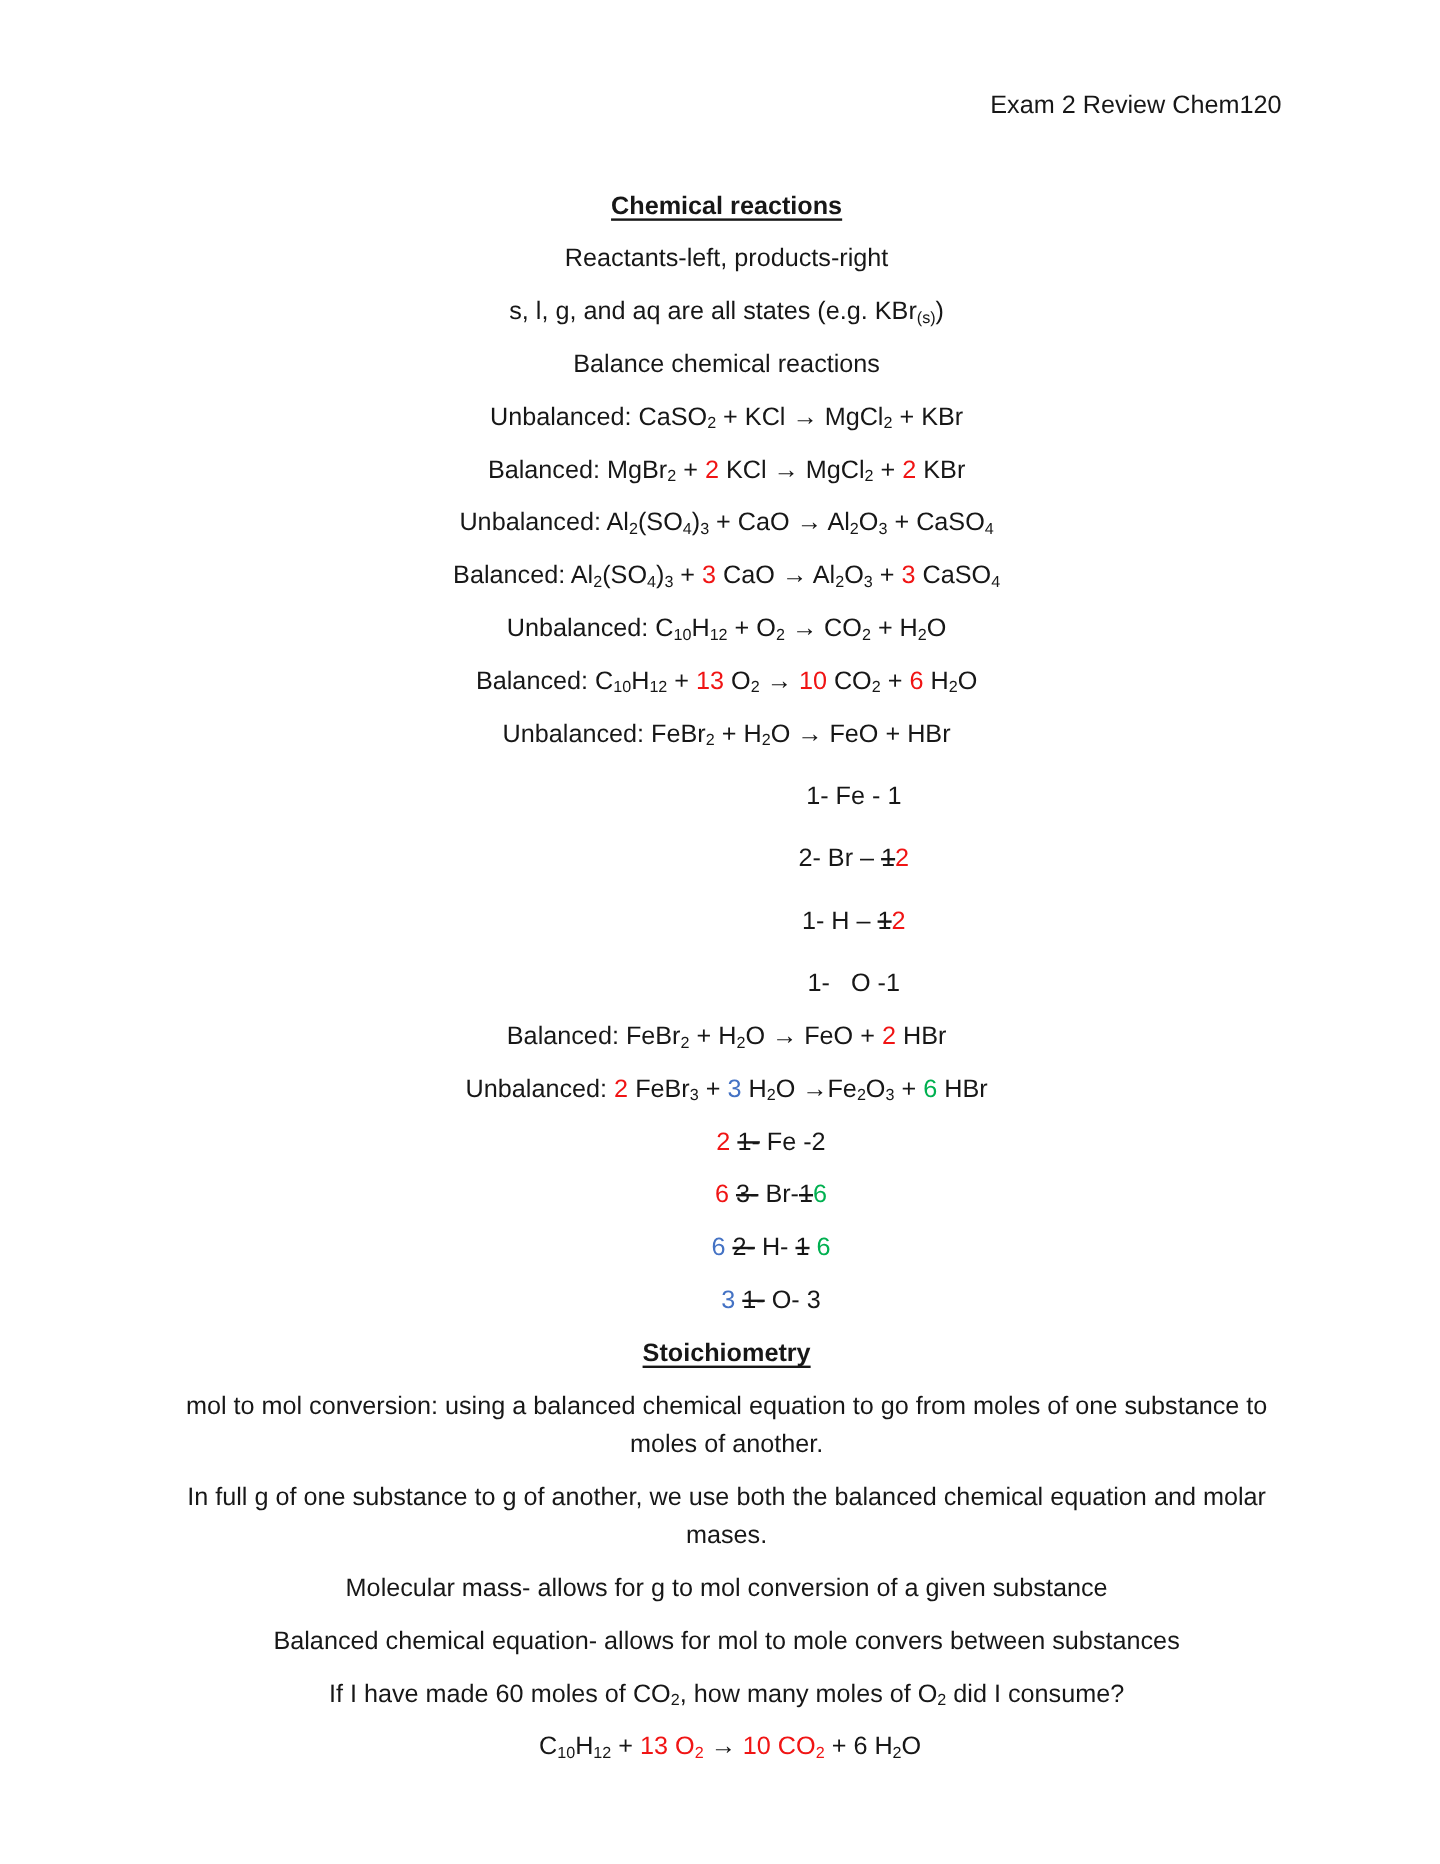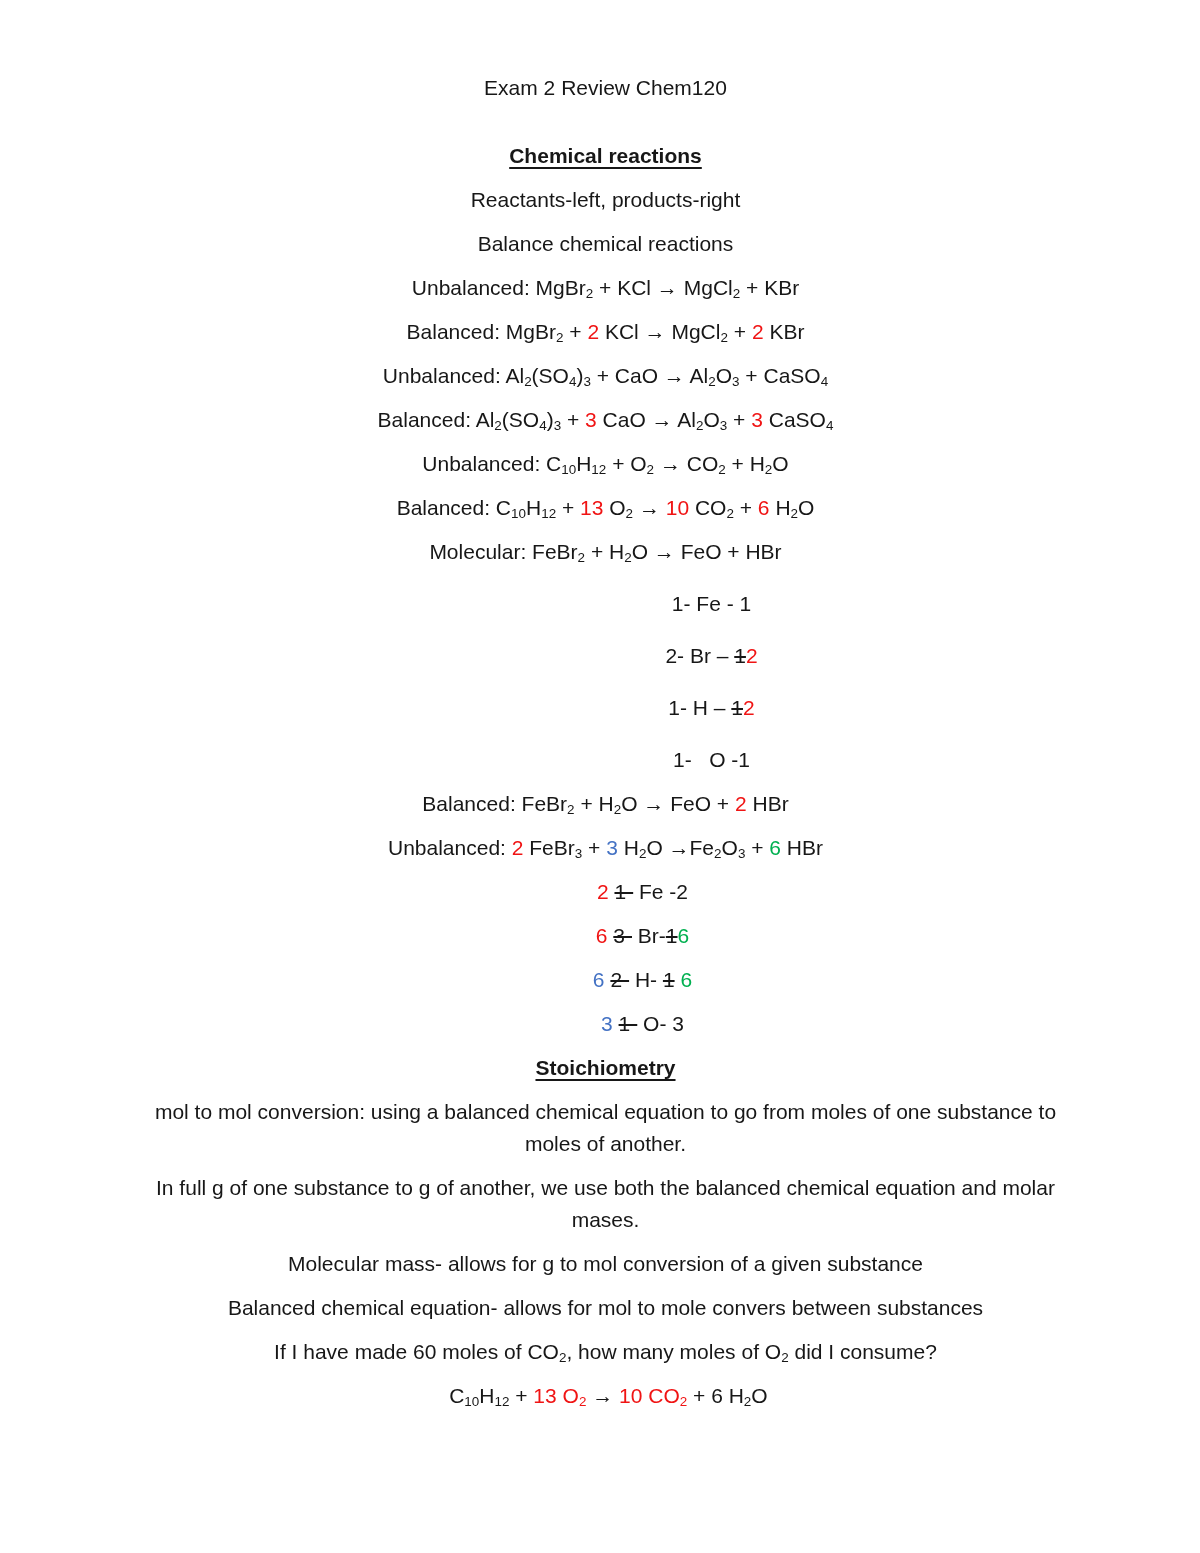--- a/index.html
+++ b/index.html
@@ -24,22 +24,22 @@
     width: 925px;
   }
   .line {
     font-size: 21px;
     line-height: 32px;
     margin: 0 0 12px 0;
     white-space: pre-wrap;
     text-align: center;
   }
   .line.title {
-    text-align: center;
-    margin-bottom: 36px;
+    text-align: right;
+    margin-bottom: 52px;
   }
   .line.heading {
     font-weight: bold;
     text-decoration: underline;
     text-decoration-thickness: 2px;
     text-underline-offset: 4px;
   }
   .line.indent1 { margin-left: 212px; margin-top: 20px; }
   .line.indent2 { margin-left: 74px; }
   .tok { white-space: pre-wrap; }
@@ -55,28 +55,29 @@
   }
 </style>
 </head>
 <body>
 
 <div class="page">
   <div class="doc-body">
       <div class="line title"><span class="tok">Exam 2 Review Chem120</span></div>
       <div class="line heading"><span class="tok">Chemical reactions</span></div>
       <div class="line para"><span class="tok">Reactants-left, products-right</span></div>
+      <div class="line para"><span class="tok">s, l, g, and aq are all states (e.g. KBr</span><span class="tok sub">(s)</span><span class="tok">)</span></div>
       <div class="line para"><span class="tok">Balance chemical reactions</span></div>
-      <div class="line para"><span class="tok">Unbalanced: MgBr</span><span class="tok sub">2</span><span class="tok"> + KCl → MgCl</span><span class="tok sub">2</span><span class="tok"> + KBr</span></div>
+      <div class="line para"><span class="tok">Unbalanced: CaSO</span><span class="tok sub">2</span><span class="tok"> + KCl → MgCl</span><span class="tok sub">2</span><span class="tok"> + KBr</span></div>
       <div class="line para"><span class="tok">Balanced: MgBr</span><span class="tok sub">2</span><span class="tok"> + </span><span class="tok" style="color: rgb(240, 20, 20);">2</span><span class="tok"> KCl → MgCl</span><span class="tok sub">2</span><span class="tok"> + </span><span class="tok" style="color: rgb(240, 20, 20);">2</span><span class="tok"> KBr</span></div>
       <div class="line para"><span class="tok">Unbalanced: Al</span><span class="tok sub">2</span><span class="tok">(SO</span><span class="tok sub">4</span><span class="tok">)</span><span class="tok sub">3</span><span class="tok"> + CaO → Al</span><span class="tok sub">2</span><span class="tok">O</span><span class="tok sub">3</span><span class="tok"> + CaSO</span><span class="tok sub">4</span></div>
       <div class="line para"><span class="tok">Balanced: Al</span><span class="tok sub">2</span><span class="tok">(SO</span><span class="tok sub">4</span><span class="tok">)</span><span class="tok sub">3</span><span class="tok"> + </span><span class="tok" style="color: rgb(240, 20, 20);">3</span><span class="tok"> CaO → Al</span><span class="tok sub">2</span><span class="tok">O</span><span class="tok sub">3</span><span class="tok"> + </span><span class="tok" style="color: rgb(240, 20, 20);">3</span><span class="tok"> CaSO</span><span class="tok sub">4</span></div>
       <div class="line para"><span class="tok">Unbalanced: C</span><span class="tok sub">10</span><span class="tok">H</span><span class="tok sub">12</span><span class="tok"> + O</span><span class="tok sub">2</span><span class="tok"> → CO</span><span class="tok sub">2</span><span class="tok"> + H</span><span class="tok sub">2</span><span class="tok">O</span></div>
       <div class="line para"><span class="tok">Balanced: C</span><span class="tok sub">10</span><span class="tok">H</span><span class="tok sub">12</span><span class="tok"> + </span><span class="tok" style="color: rgb(240, 20, 20);">13</span><span class="tok"> O</span><span class="tok sub">2</span><span class="tok"> → </span><span class="tok" style="color: rgb(240, 20, 20);">10</span><span class="tok"> CO</span><span class="tok sub">2</span><span class="tok"> + </span><span class="tok" style="color: rgb(240, 20, 20);">6</span><span class="tok"> H</span><span class="tok sub">2</span><span class="tok">O</span></div>
-      <div class="line para"><span class="tok">Molecular: FeBr</span><span class="tok sub">2</span><span class="tok"> + H</span><span class="tok sub">2</span><span class="tok">O → FeO + HBr</span></div>
+      <div class="line para"><span class="tok">Unbalanced: FeBr</span><span class="tok sub">2</span><span class="tok"> + H</span><span class="tok sub">2</span><span class="tok">O → FeO + HBr</span></div>
       <div class="line para indent1"><span class="tok">1- Fe - 1</span></div>
       <div class="line para indent1"><span class="tok">2- Br – </span><span class="tok strike">1</span><span class="tok" style="color: rgb(240, 20, 20);">2</span></div>
       <div class="line para indent1"><span class="tok">1- H – </span><span class="tok strike">1</span><span class="tok" style="color: rgb(240, 20, 20);">2</span></div>
       <div class="line para indent1"><span class="tok">1-   O -1</span></div>
       <div class="line para"><span class="tok">Balanced: FeBr</span><span class="tok sub">2</span><span class="tok"> + H</span><span class="tok sub">2</span><span class="tok">O → FeO + </span><span class="tok" style="color: rgb(240, 20, 20);">2</span><span class="tok"> HBr</span></div>
       <div class="line para"><span class="tok">Unbalanced: </span><span class="tok" style="color: rgb(240, 20, 20);">2</span><span class="tok"> FeBr</span><span class="tok sub">3</span><span class="tok"> + </span><span class="tok" style="color: rgb(68, 114, 196);">3</span><span class="tok"> H</span><span class="tok sub">2</span><span class="tok">O →Fe</span><span class="tok sub">2</span><span class="tok">O</span><span class="tok sub">3</span><span class="tok"> + </span><span class="tok" style="color: rgb(0, 176, 80);">6</span><span class="tok"> HBr</span></div>
       <div class="line para indent2"><span class="tok" style="color: rgb(240, 20, 20);">2</span><span class="tok"> </span><span class="tok strike">1-</span><span class="tok"> Fe -2</span></div>
       <div class="line para indent2"><span class="tok" style="color: rgb(240, 20, 20);">6</span><span class="tok"> </span><span class="tok strike">3-</span><span class="tok"> Br-</span><span class="tok strike">1</span><span class="tok" style="color: rgb(0, 176, 80);">6</span></div>
       <div class="line para indent2"><span class="tok" style="color: rgb(68, 114, 196);">6</span><span class="tok"> </span><span class="tok strike">2-</span><span class="tok"> H- </span><span class="tok strike">1</span><span class="tok"> </span><span class="tok" style="color: rgb(0, 176, 80);">6</span></div>
       <div class="line para indent2"><span class="tok" style="color: rgb(68, 114, 196);">3</span><span class="tok"> </span><span class="tok strike">1-</span><span class="tok"> O- 3</span></div>

